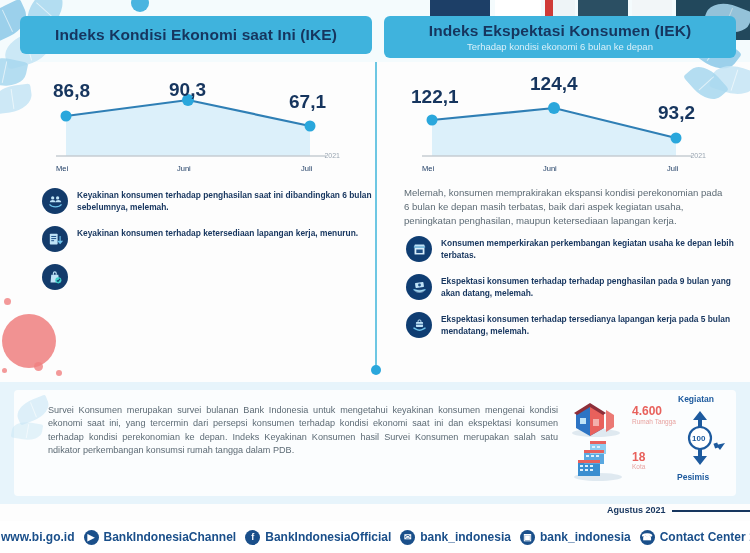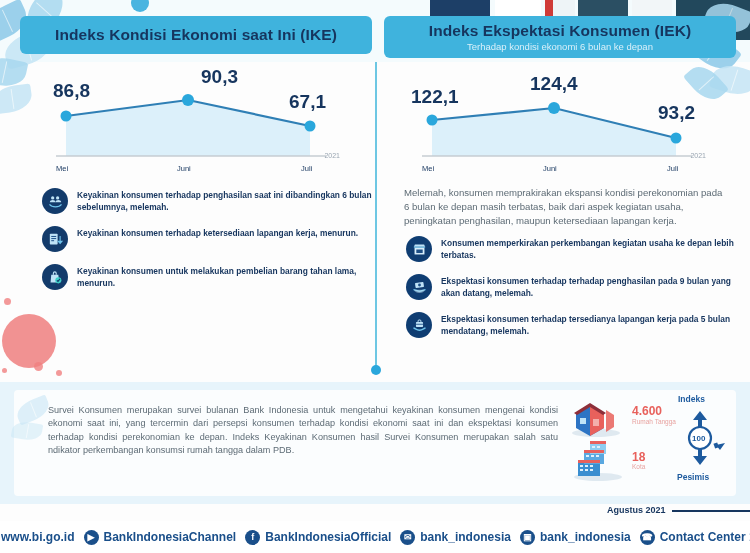--- a/index.html
+++ b/index.html
@@ -129,21 +129,21 @@
     <div class="chart">
       <svg width="352" height="112" viewBox="0 0 352 112">
         <path d="M46,52 L168,36 L290,62 L290,92 L46,92 Z" fill="#dcf0fa"></path>
         <polyline points="46,52 168,36 290,62" fill="none" stroke="#2f7fb5" stroke-width="2.2"></polyline>
         <line x1="36" y1="92" x2="306" y2="92" stroke="#c6ccd2" stroke-width="1.3"></line>
         <circle cx="46" cy="52" r="5.5" fill="#2aa7dc"></circle>
         <circle cx="168" cy="36" r="6" fill="#2aa7dc"></circle>
         <circle cx="290" cy="62" r="5.5" fill="#2aa7dc"></circle>
       </svg>
       <div class="val" style="left:33px;top:16px;">86,8</div>
-      <div class="val" style="left:149px;top:2px;margin-left:32px;">90,3</div>
+      <div class="val" style="left:149px;top:15px;">90,3</div>
       <div class="val" style="left:269px;top:27px;">67,1</div>
       <div class="xlab" style="left:36px;">Mei</div>
       <div class="xlab" style="left:157px;">Juni</div>
       <div class="xlab" style="left:281px;">Juli</div>
       <div class="year" style="right:32px;">2021</div>
     </div>
 
 
     <div class="bullets">
       <div class="bullet">
@@ -172,21 +172,20 @@
       </div>
       <div class="bullet">
         <span class="bicon">
           <svg width="17" height="17" viewBox="0 0 24 24">
               <path d="M6 8h10l1 11H5z" fill="#bfe3f7"></path>
               <path d="M9 8V6a2 2 0 014 0v2" stroke="#bfe3f7" stroke-width="1.6" fill="none"></path>
               <circle cx="16" cy="16" r="4.3" fill="#3fd0c8"></circle>
               <path d="M14 16l1.5 1.6L18.3 14" stroke="#123b6b" stroke-width="1.6" fill="none"></path>
             </svg>
         </span>
-        <span class="btext">Keyakinan konsumen untuk melakukan pembelian barang tahan lama, menurun.</span>
       </div>
     </div>
   </div>
 
   <div class="panel right">
     <div class="banner tall">
       <h2>Indeks Ekspektasi Konsumen (IEK)</h2>
       <div class="sub">Terhadap kondisi ekonomi 6 bulan ke depan</div>
     </div>
 
@@ -286,21 +285,21 @@
           <rect x="18" y="19" width="3" height="2"></rect>
             <rect x="23" y="19" width="3" height="2"></rect>
             <rect x="28" y="19" width="3" height="2"></rect>
           <rect x="24" y="10" width="3" height="2"></rect>
             <rect x="29" y="10" width="3" height="2"></rect>
         </g>
       </svg>
       <div class="statnum" style="left:66px;top:58px;">18</div>
       <div class="statlab" style="left:66px;top:71px;">Kota</div>
 
-      <div class="gauge-lab" style="left:112px;top:2px;">Indeks</div>
+      <div class="gauge-lab" style="left:112px;top:2px;">Kegiatan</div>
       <svg width="60" height="62" viewBox="0 0 60 62" style="position:absolute;left:104px;top:15px;">
         <path d="M30 4l7 9h-5v12h-4V13h-5z" fill="#1d5a9e"></path>
         <path d="M30 58l-7-9h5V37h4v12h5z" fill="#1d5a9e"></path>
         <circle cx="30" cy="31" r="11" fill="#ffffff" stroke="#1d5a9e" stroke-width="2.2"></circle>
         <path d="M46 38l9-2-5 7z" fill="#1d5a9e"></path>
         <rect x="44" y="36" width="4" height="5" fill="#1d5a9e" transform="rotate(-20 46 38)"></rect>
       </svg>
       <div class="gauge-100" style="left:126px;top:42px;">100</div>
       <div class="gauge-lab" style="left:111px;top:80px;text-align:right;">Pesimis</div>
     </div>

